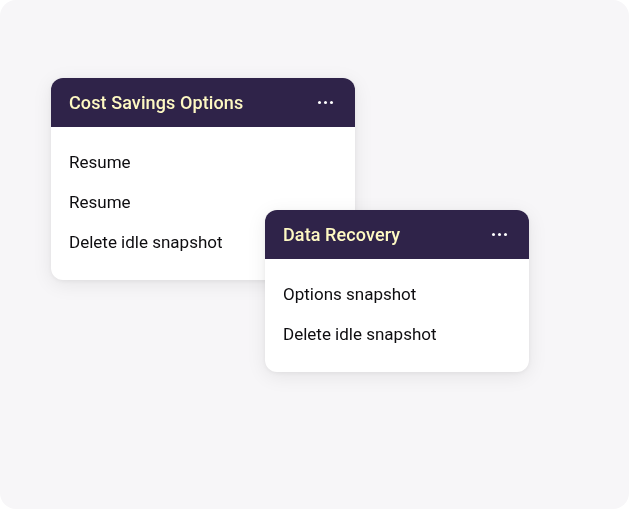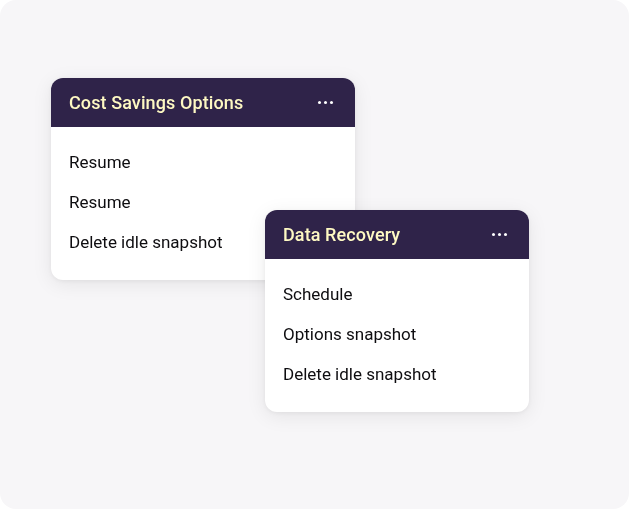--- a/index.html
+++ b/index.html
@@ -96,19 +96,18 @@
   <div id="card-2" class="card">
     <div class="card-header">
       <span>Data Recovery</span>
       <div class="more-icon">
         <span></span>
           <span></span>
           <span></span>
       </div>
     </div>
     <div class="card-body">
-      <div class="card-item">Schedule</div>
       <div class="card-item">Options snapshot</div>
       <div class="card-item">Delete idle snapshot</div>
     </div>
   </div>
 
 </div>
 
 </body></html>

